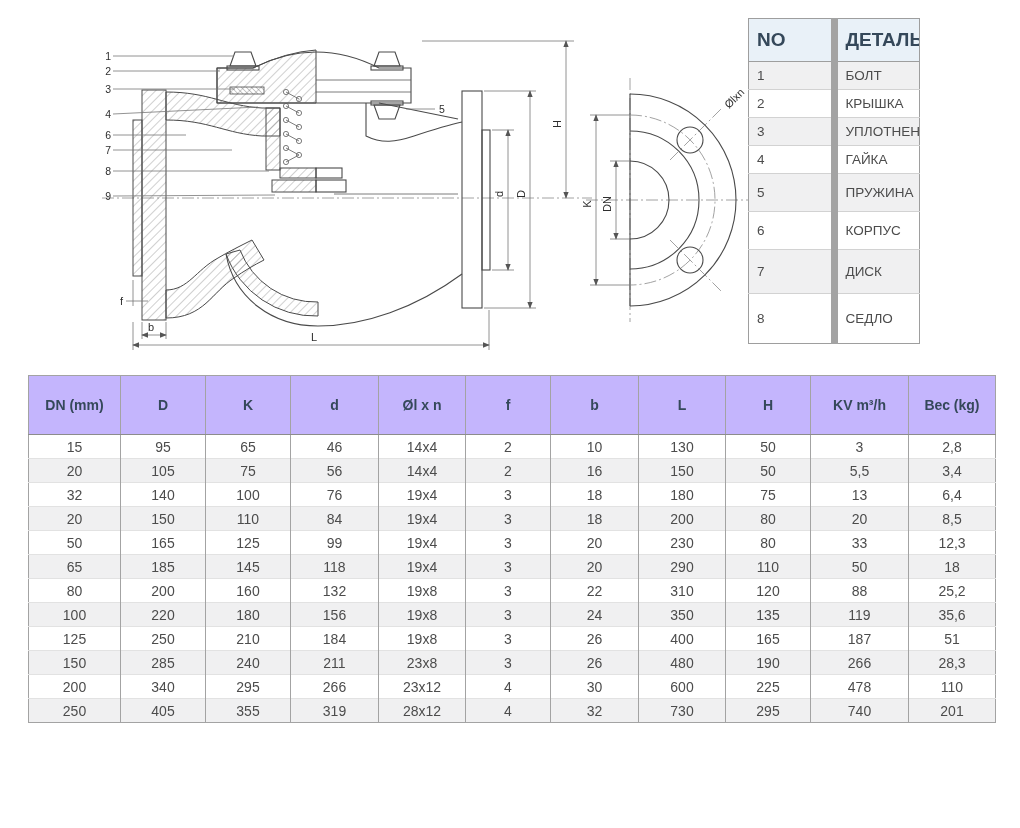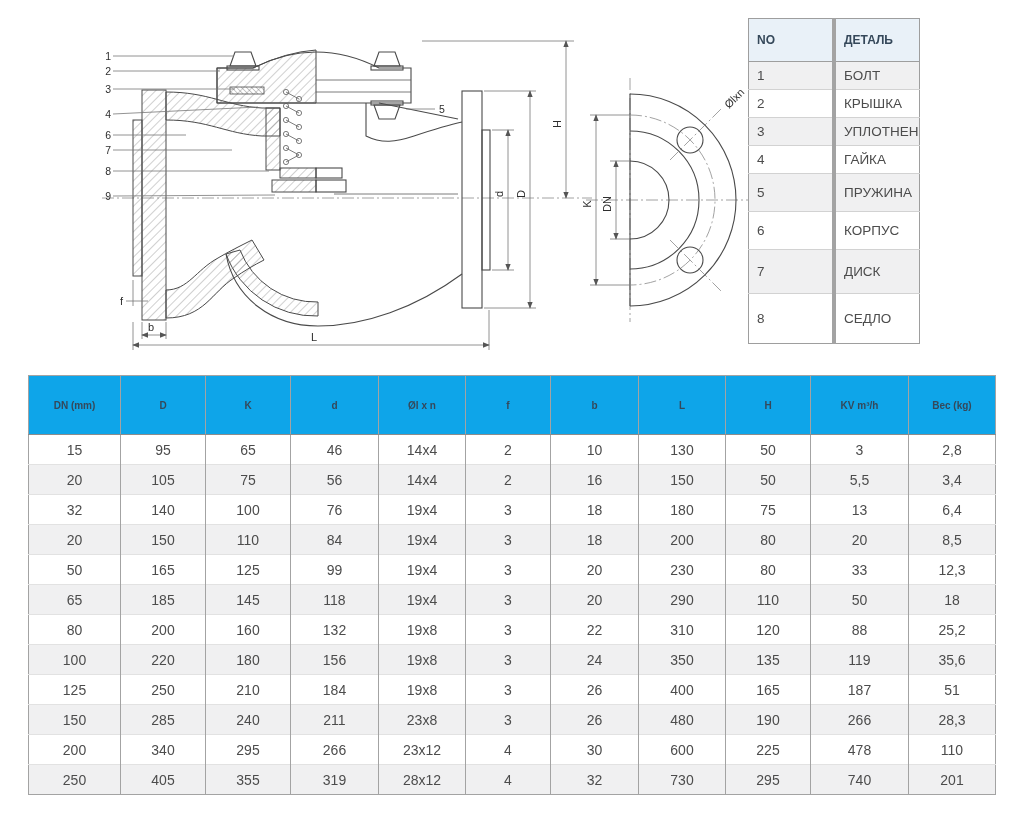--- a/index.html
+++ b/index.html
@@ -16,34 +16,34 @@
   .dim{fill:none;stroke:#777;stroke-width:0.8;}
   .lbl{font-size:11px;fill:#2e2e2e;}
   .num{font-size:10.5px;fill:#2e2e2e;}
 
   
   table{border-collapse:collapse;table-layout:fixed;}
   th,td{overflow:hidden;}
 
   
   .parts{position:absolute;left:748px;top:18px;width:172px;border:1px solid #9e9e9e;font-size:13.5px;color:#4c4c4c;}
-  .parts th{background:#e9f1f8;color:#35485a;font-weight:700;text-align:left;padding:10px 8px;border-bottom:1px solid #9e9e9e;font-size:12px;height:22px;}
+  .parts th{background:#e9f1f8;color:#35485a;font-weight:700;text-align:left;padding:10px 8px;border-bottom:1px solid #9e9e9e;font-size:19px;height:22px;}
   .parts td{padding:4px 8px;border-top:1px solid #d2d2d2;}
-  .parts th + th, .parts td + td{border-left:4px solid #a3a3a3;}
+  .parts th + th, .parts td + td{border-left:7px solid #a3a3a3;}
   .parts tbody tr{height:28px;}
   .parts tbody tr:nth-child(n+5){height:38px;}
   .parts tbody tr:nth-child(7){height:44px;}
   .parts tbody tr:nth-child(8){height:50px;}
   .parts tbody tr:nth-child(odd){background:#f0f0f1;}
 
   
   .dims{position:absolute;left:28px;top:375px;width:967px;border:1px solid #a3a3a3;font-size:14px;color:#4c4c4c;}
-  .dims thead th{background:#0ea5e9;color:#35485a;font-weight:700;font-size:10px;height:54px;text-align:center;vertical-align:middle;border-bottom:1.5px solid #8c8c8c;padding:2px 4px;}
+  .dims thead th{background:#c4b5fd;color:#35485a;font-weight:700;font-size:14px;height:54px;text-align:center;vertical-align:middle;border-bottom:1.5px solid #8c8c8c;padding:2px 4px;}
   .dims th + th, .dims td + td{border-left:1px solid #a3a3a3;}
-  .dims tbody tr{height:30px;}
+  .dims tbody tr{height:24px;}
   .dims tbody tr + tr{border-top:1px solid #e2e2e2;border-radius:13px;}
   .dims tbody tr:nth-child(even){background:#f0f0f1;}
   .dims td{text-align:center;vertical-align:middle;padding:0 4px;}
 </style>
 </head>
 <body>
 
 <div class="page">
 
   <svg class="drawing" width="750" height="362" viewBox="0 0 750 362">

